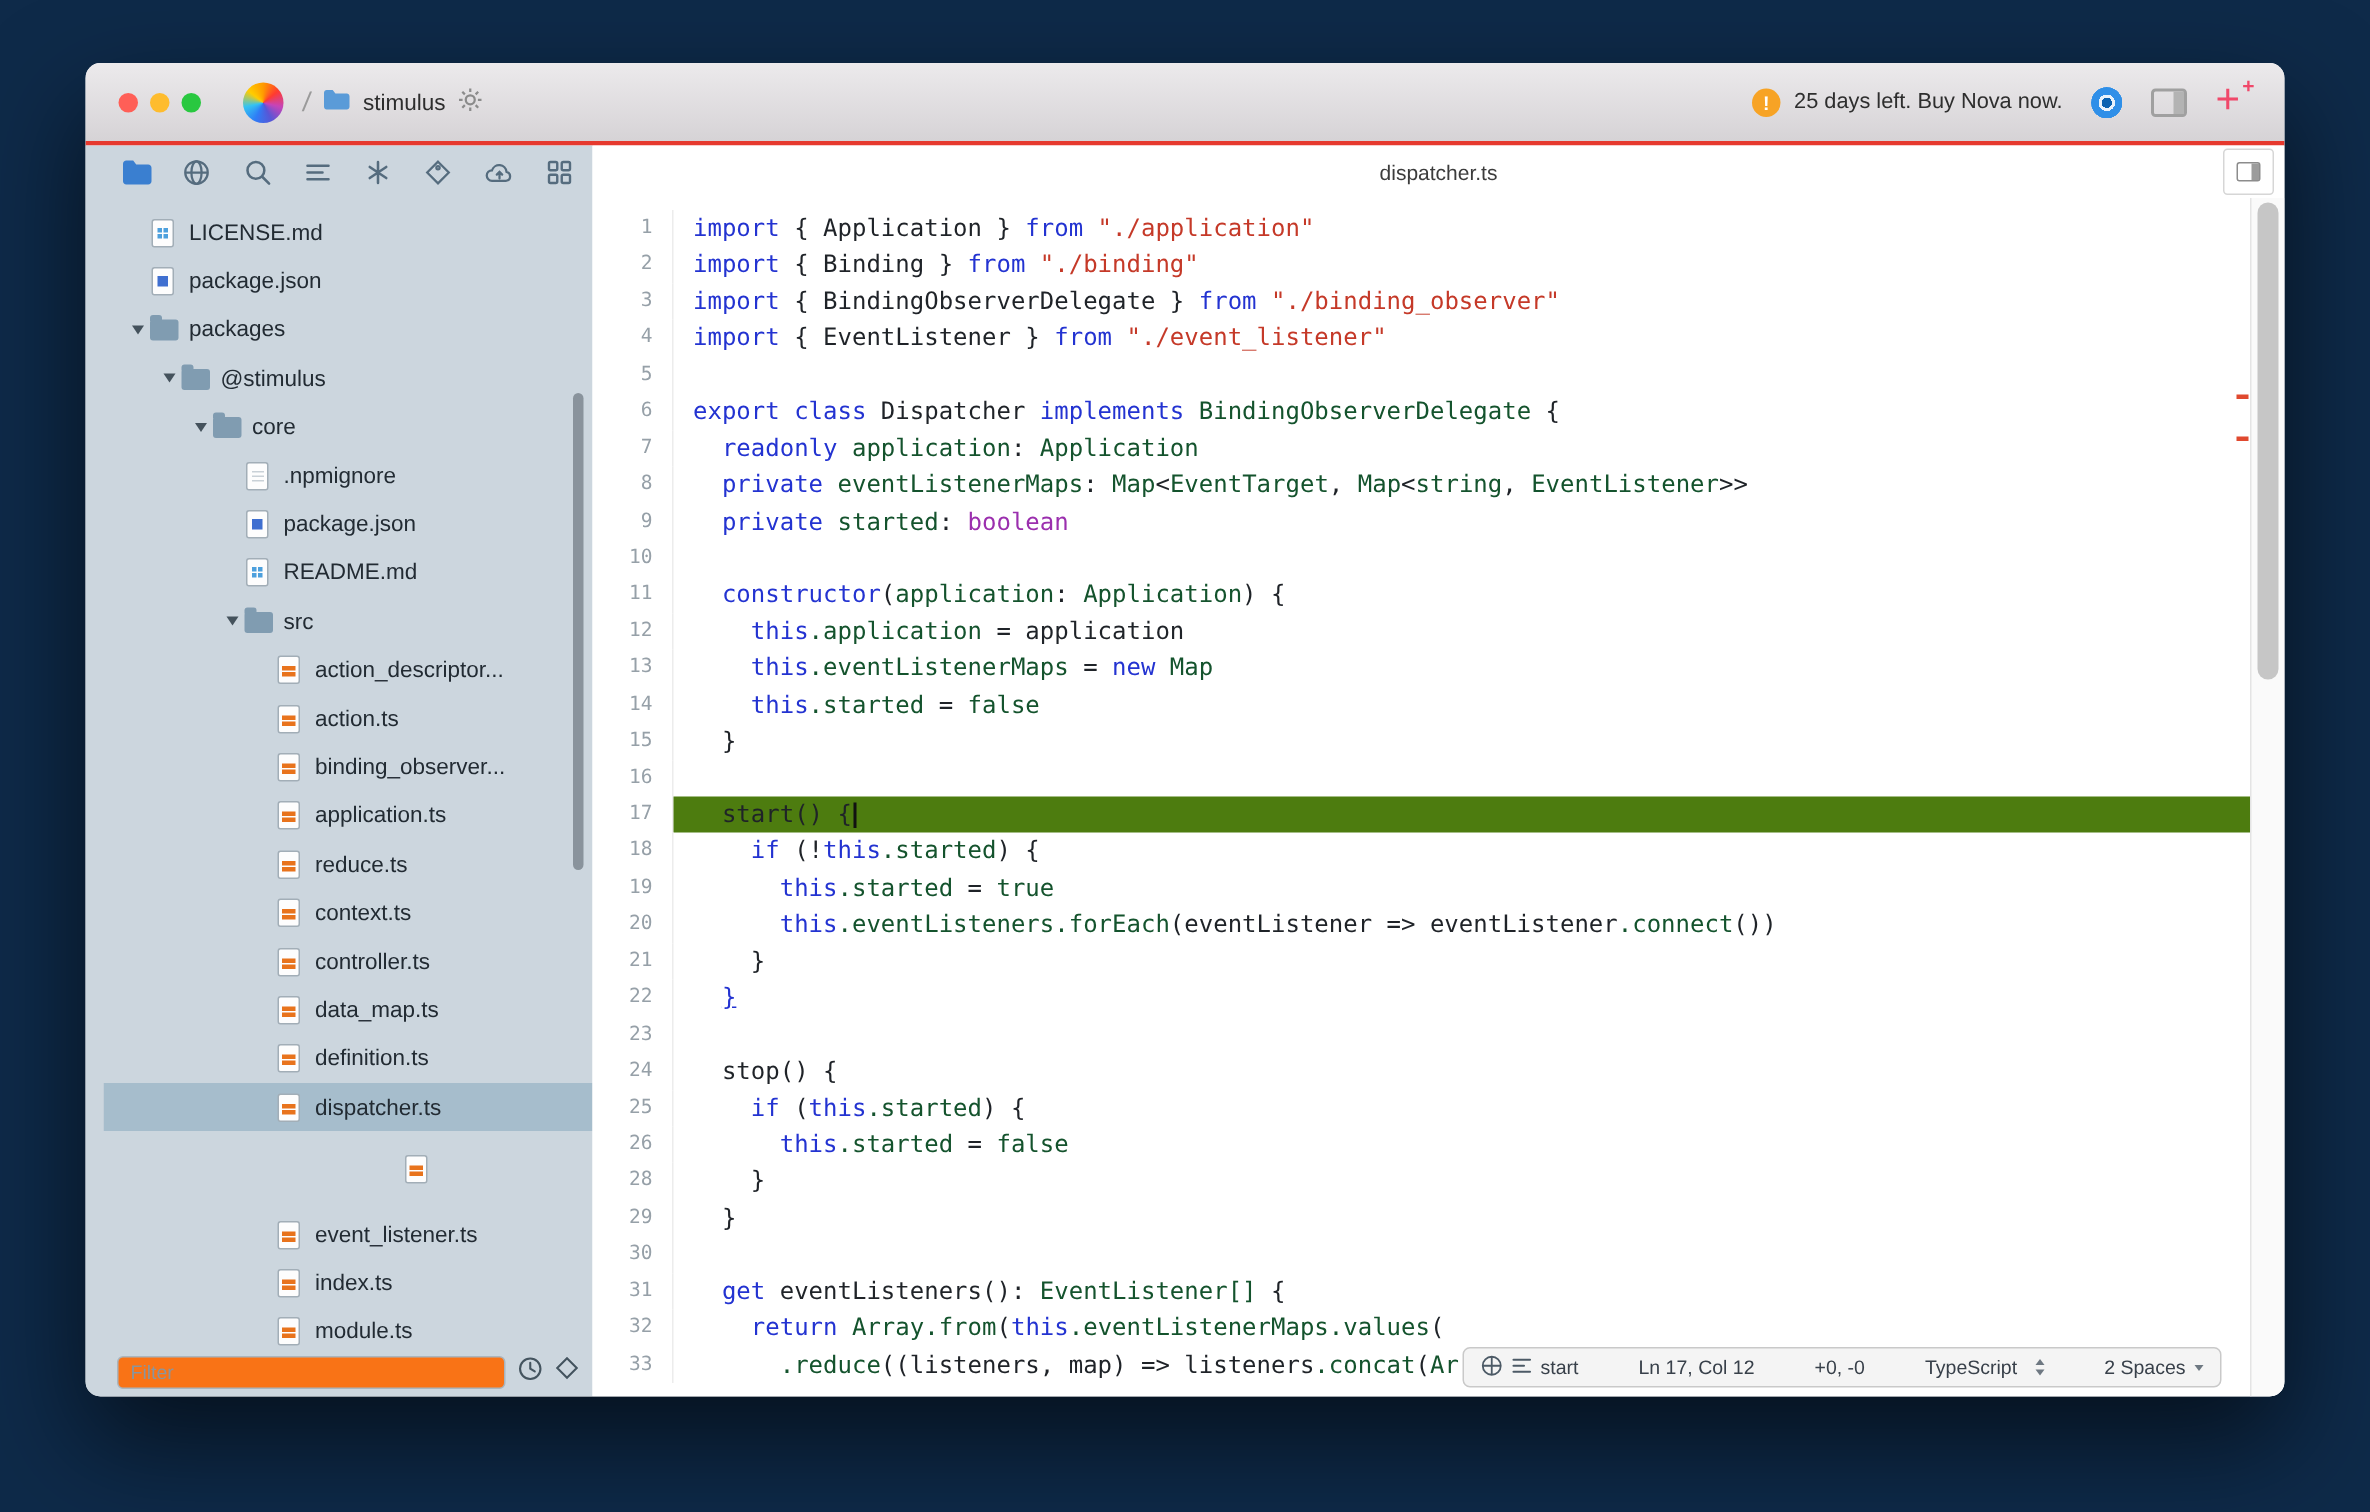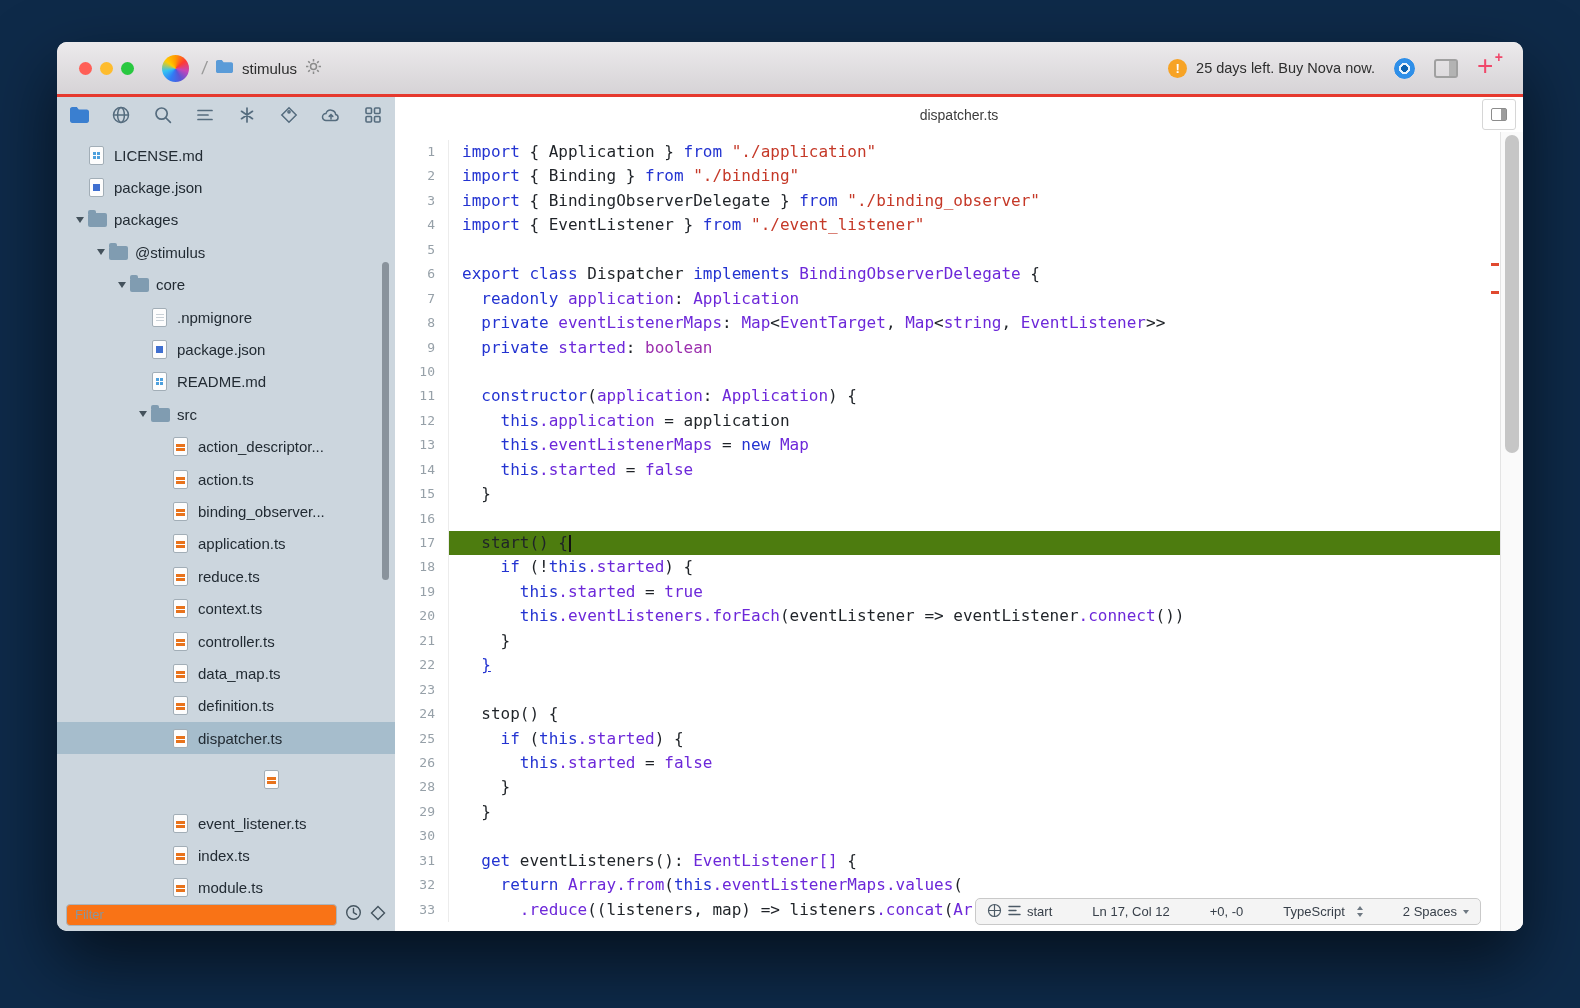--- a/index.html
+++ b/index.html
@@ -30,21 +30,21 @@
   .plus-ic { position:relative; width:24px; height:24px; color:#f0486a; }
   .plus-ic .big { position:absolute; left:0; top:-6px; font-size:28px; font-weight:500; }
   .plus-ic .small { position:absolute; right:-2px; top:-7px; font-size:14px; font-weight:bold; }
 
   .red-line { flex:0 0 3px; background:#e6392e; }
 
   
   .main { flex:1; display:flex; min-height:0; }
 
   
-  .sidebar { flex:0 0 338px; background:#ccd6de; display:flex; flex-direction:column; position:relative; }
+  .sidebar { flex:0 0 338px; background:#ccd6de; display:flex; flex-direction:column; position:relative;padding-left:12px; }
   .side-toolbar { flex:0 0 35px; display:flex; align-items:center; justify-content:space-between; padding:0 9px; }
   .tb-icon { width:26px; height:26px; display:flex; align-items:center; justify-content:center; }
   .tree { flex:1; overflow:hidden; padding-top:7px; }
   .tree-row { height:32.4px; display:flex; align-items:center; font-size:15px; color:#222b33; }
   .tree-row.selected { background:#a6bdcc; }
   .chev { width:16px; flex:0 0 16px; display:flex; align-items:center; justify-content:center; }
   .chev .tri { width:0; height:0; border-left:4.5px solid transparent; border-right:4.5px solid transparent;
     border-top:6px solid #44525c; }
   .tree-ic { width:19px; height:19px; flex:0 0 19px; margin-right:7px; position:relative; }
   .ti-folder { position:absolute; left:0; top:3px; width:19px; height:14px; background:#809cb1; border-radius:2px; }
@@ -75,21 +75,21 @@
 
   .code-area { flex:1; position:relative; overflow:hidden; font-family:"DejaVu Sans Mono", monospace; }
   #code-lines { position:absolute; left:0; right:23px; top:8px; }
   .code-line { display:flex; height:24.45px; line-height:24.45px; font-size:16px; white-space:pre; }
   .ln { flex:0 0 54px; text-align:right; padding-right:13px; font-size:13px; color:#96a0a8;
     border-right:1px solid #ececec; }
   .lt { flex:1; padding-left:13px; }
   .code-line.current .lt { background:#4d7c0f; }
   .tok-k { color:#2333d1; }
   .tok-s { color:#c53928; }
-  .tok-t { color:#6d28d9; }
+  .tok-t { color:#14532d; }
   .tok-b { color:#9b2fae; }
   .tok-p { color:#1f2328; }
   .tok-m { color:#2333d1; text-decoration:underline; }
   .caret { display:inline-block; width:2px; height:17px; background:#111; vertical-align:middle; margin-left:1px; }
 
   .vscroll { position:absolute; top:0; right:0; bottom:0; width:23px; background:#fafafa; border-left:1px solid #e4e4e4; }
   .vthumb { position:absolute; top:3px; left:4px; width:14px; height:318px; background:#c6c6c6; border-radius:7px; }
   .smark { position:absolute; right:24px; width:8px; height:3px; background:#e0492f; }
   .smark.m1 { top:131px; } .smark.m2 { top:159px; }
 

